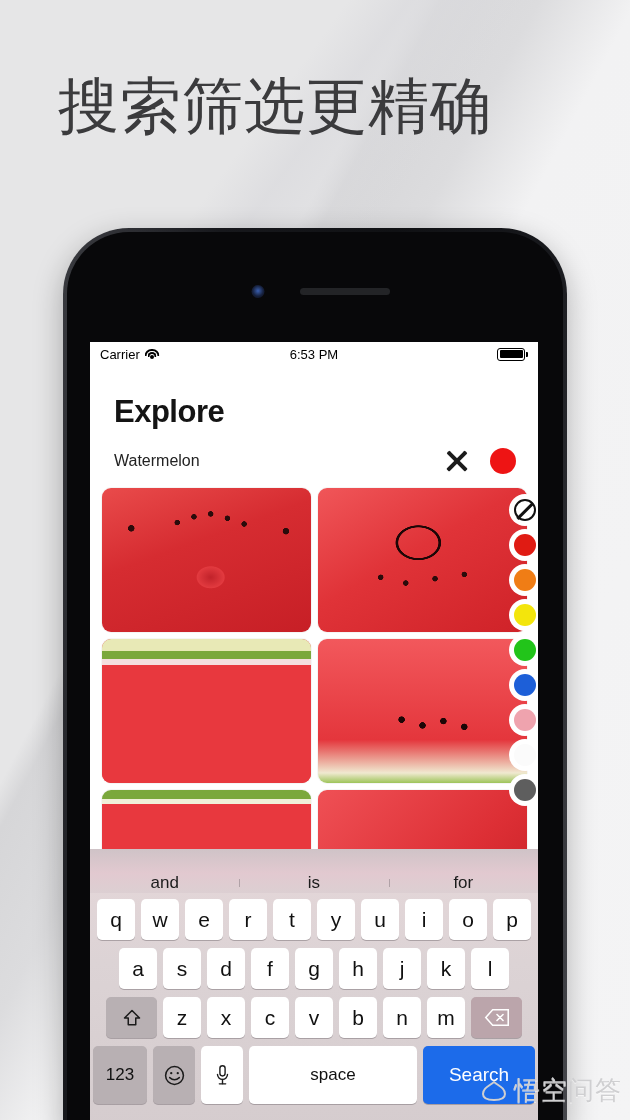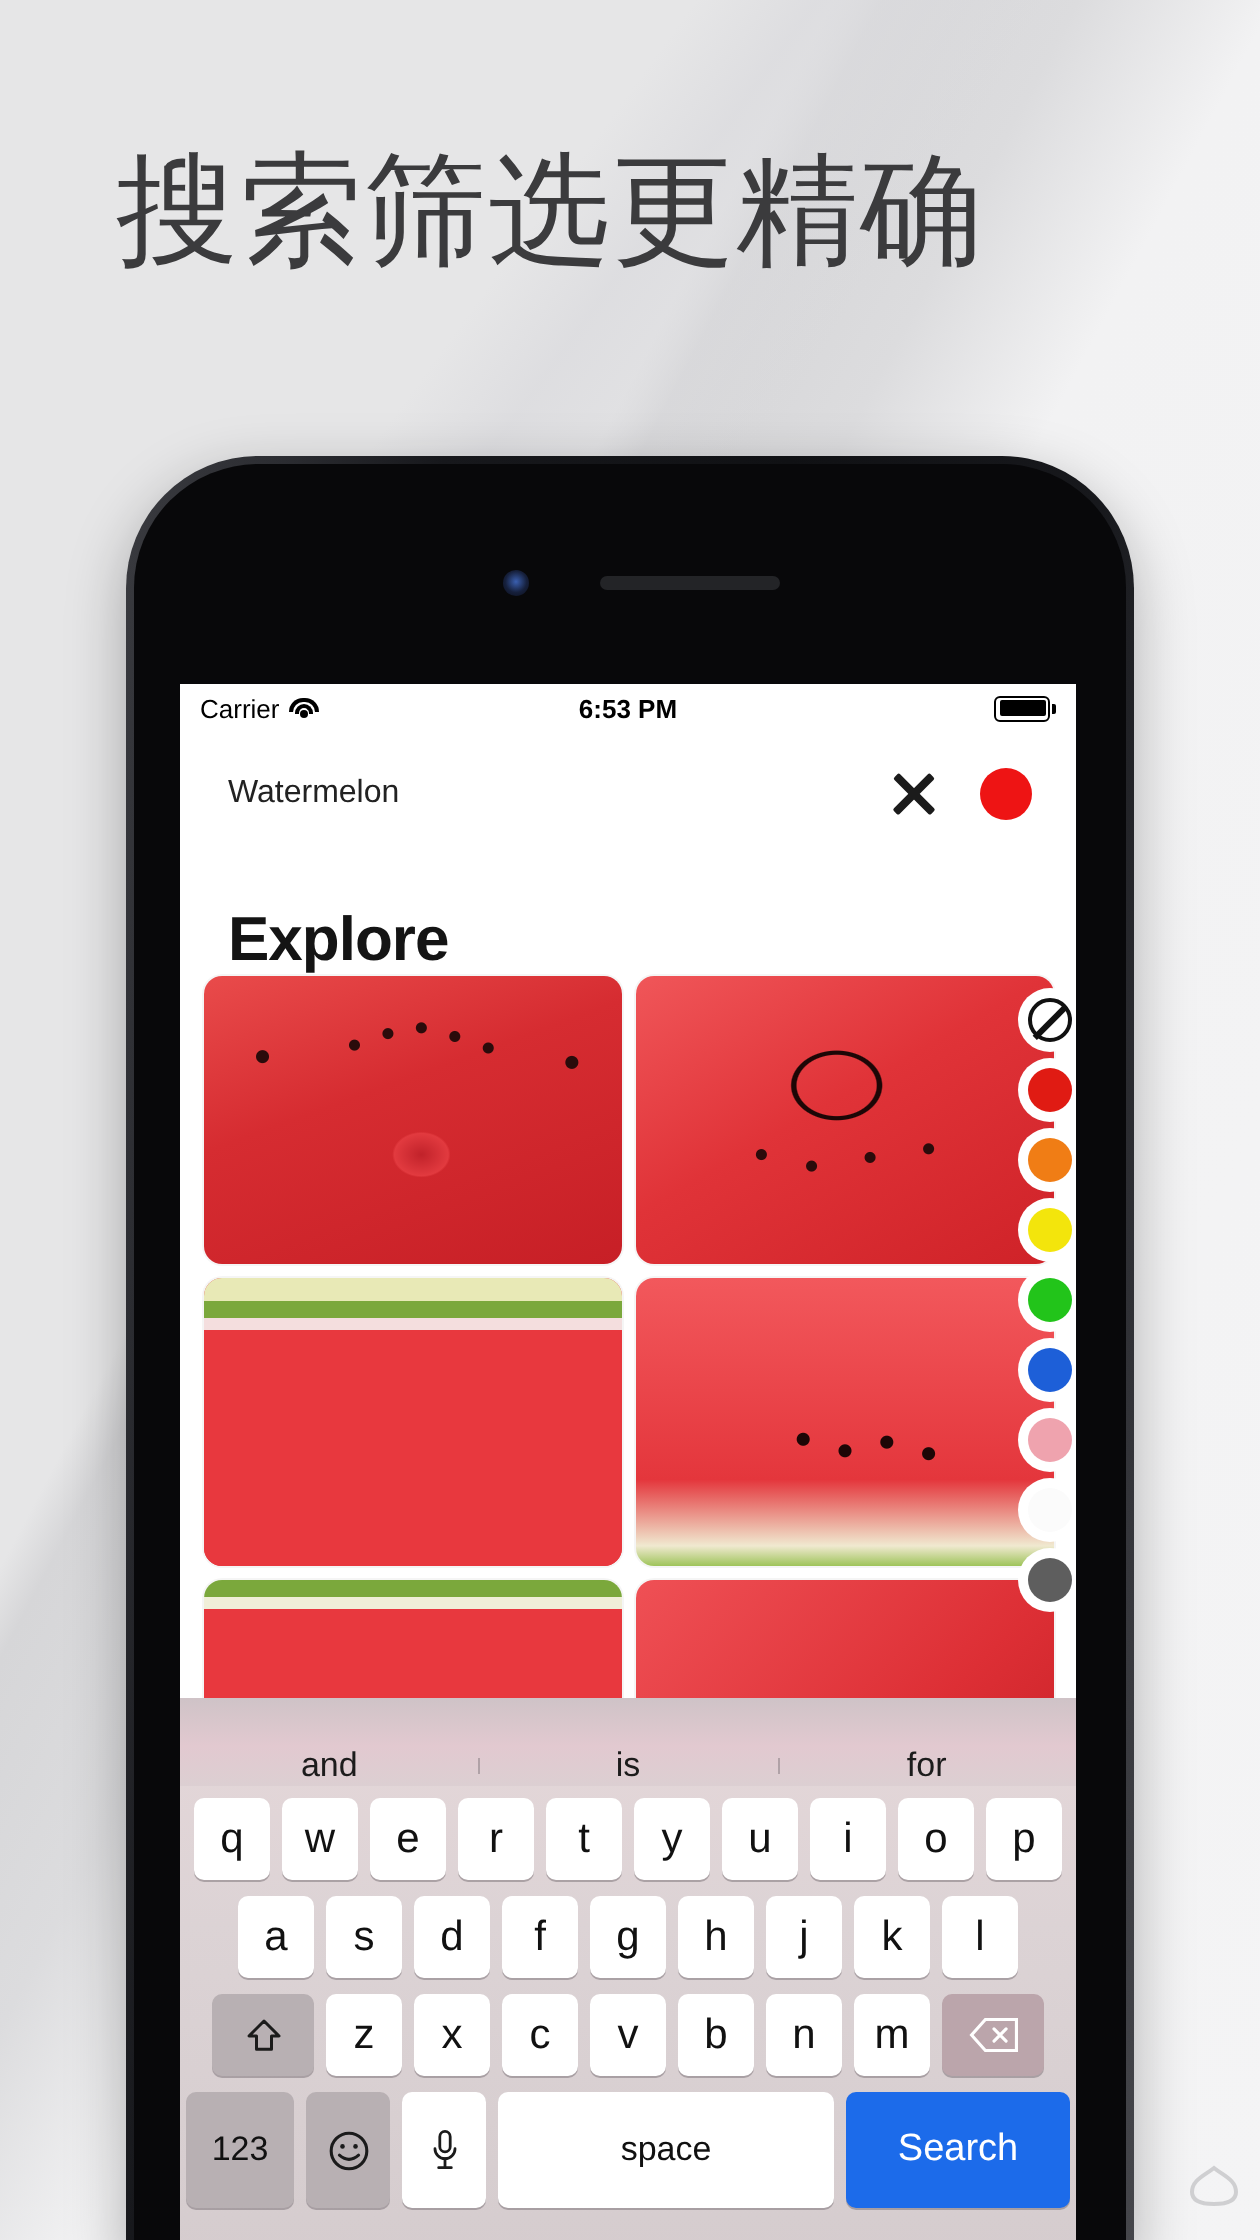--- a/index.html
+++ b/index.html
@@ -72,21 +72,21 @@
     padding:0 10px; font-size:12.5px; color:#000;
     position:relative;
   }
   #carrier { display:flex; align-items:center; gap:5px; font-size:13px; }
   .wifi { display:inline-block; width:15px; height:11px; position:relative; }
   .wifi i { position:absolute; left:50%; transform:translateX(-50%);
             border:2px solid #000; border-bottom:none; border-radius:9px 9px 0 0; }
   .wifi i.a { width:15px; height:7px; top:0; }
   .wifi i.b { width:9px;  height:5px; top:3px; }
   .wifi i.c { width:4px;  height:4px; top:6px; background:#000; border-radius:50%; border:none; }
-  #clocktime { position:absolute; left:0; right:0; text-align:center; font-weight:bold; font-size:13px; }
+  #clocktime { position:absolute; left:0; right:0; text-align:center; font-weight:normal; font-size:13px; }
   #battery { margin-left:auto; display:flex; align-items:center; }
   #battery .body { width:28px; height:13px; border:1.6px solid #000; border-radius:3px; padding:1.5px; }
   #battery .fill { width:100%; height:100%; background:#000; border-radius:1px; }
   #battery .tip { width:2px; height:5px; background:#000; margin-left:1px; border-radius:0 1px 1px 0; }
   
   #explore-title {
     font-size:31px; font-weight:bold; color:#141414;
     padding:28px 0 0 24px; letter-spacing:-.5px;
   }
   
@@ -243,30 +243,30 @@
         </div>
         <div id="clocktime">6:53 PM</div>
         <div id="battery">
           <div class="body">
               <div class="fill"></div>
             </div>
             <div class="tip"></div>
         </div>
       </div>
 
+      <div id="explore-title">Explore</div>
+
       <div id="search-row">
         <div id="search-text" placeholder="Search">Watermelon</div>
         <div id="clear-btn">
             <span></span>
             <span></span>
           </div>
         <div id="color-swatch" style="background: rgb(238, 20, 20);"></div>
       </div>
-
-      <div id="explore-title">Explore</div>
 
       <div id="grid">
         <div class="tile">
             <div class="ph wm1"></div>
           </div>
         <div class="tile">
             <div class="ph wm2"></div>
           </div>
         <div class="tile">
             <div class="ph wm3"></div>
@@ -391,13 +391,14 @@
     </div>
   </div>
 </div>
 
 <div id="watermark">
   <span id="wm-logo">
     <svg width="30" height="30" viewBox="0 0 30 30">
         <path d="M15 6 C10 10 4 12 4 18 C4 22 8 24 15 24 C22 24 26 22 26 18 C26 12 20 10 15 6 Z" fill="none" stroke="#cfcfd1" stroke-width="2"></path>
       </svg>
   </span>
+  <span>悟空问答</span>
 </div>
 
 </body></html>

